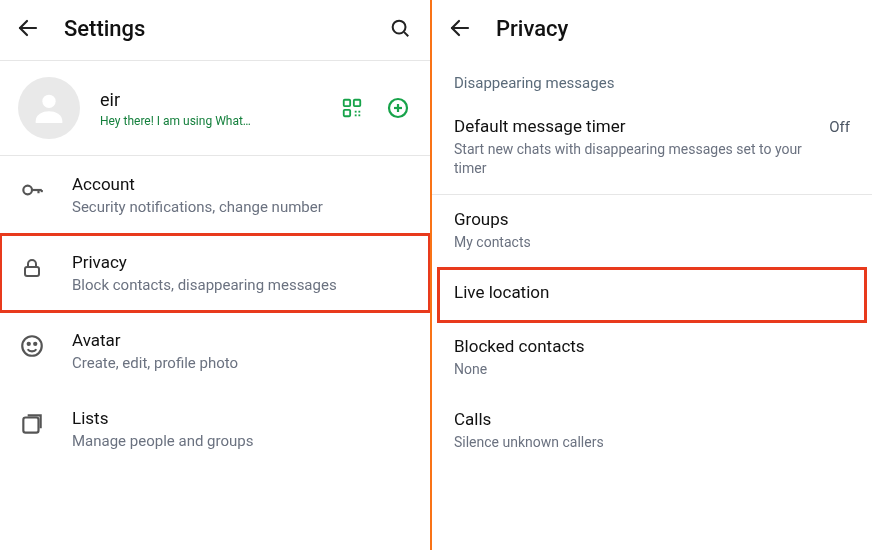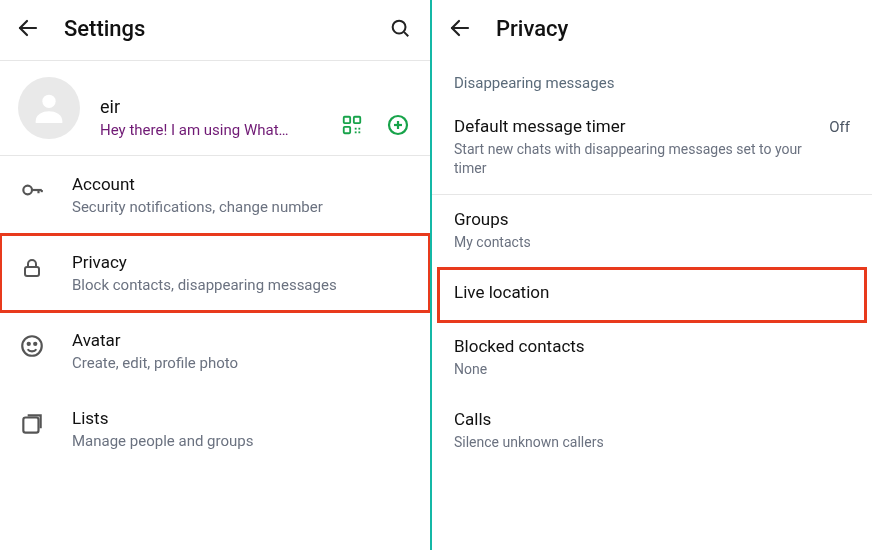--- a/index.html
+++ b/index.html
@@ -9,54 +9,54 @@
     width: 880px;
     height: 550px;
     display: flex;
     color: #111;
   }
   .pane {
     height: 100%;
     overflow: hidden;
     position: relative;
   }
-  .pane-left { width: 432px; border-right: 2px solid #14b8a6; }
+  .pane-left { width: 432px; border-right: 2px solid #f97316; }
   .pane-right { width: 440px; }
   .header {
     display: flex;
     align-items: center;
     padding: 14px 16px 18px 14px;
     gap: 22px;
   }
   .header .title {
     font-size: 22px;
     font-weight: 500;
     flex: 1;
   }
   .icon-btn {
     width: 28px; height: 28px;
     display: flex; align-items:center; justify-content:center;
     color: #222;
   }
   .divider { height: 1px; background: #e6e6e6; }
   .profile-row {
     display: flex;
-    align-items: flex-end;
+    align-items: center;
     padding: 16px 18px;
     gap: 20px;
   }
   .avatar {
     width: 62px; height: 62px; border-radius: 50%;
     background: #e9e9e9;
     display:flex; align-items:center; justify-content:center;
   }
   .avatar svg { width: 40px; height: 40px; fill: #fff; }
   .profile-text { flex: 1; min-width: 0; }
   .profile-name { font-size: 18px; color: #111; margin-bottom: 4px; }
-  .profile-status { font-size: 15px; color: #701a75; white-space: nowrap; overflow: hidden; text-overflow: ellipsis; }
+  .profile-status { font-size: 12px; color: #15803d; white-space: nowrap; overflow: hidden; text-overflow: ellipsis; }
   .profile-actions { display:flex; gap:18px; align-items:center; }
   .qr-icon { color:#17a34a; }
   .plus-circle { color:#17a34a; }
   .list-item {
     display: flex;
     align-items: flex-start;
     padding: 18px 18px;
     gap: 26px;
     position: relative;
   }

